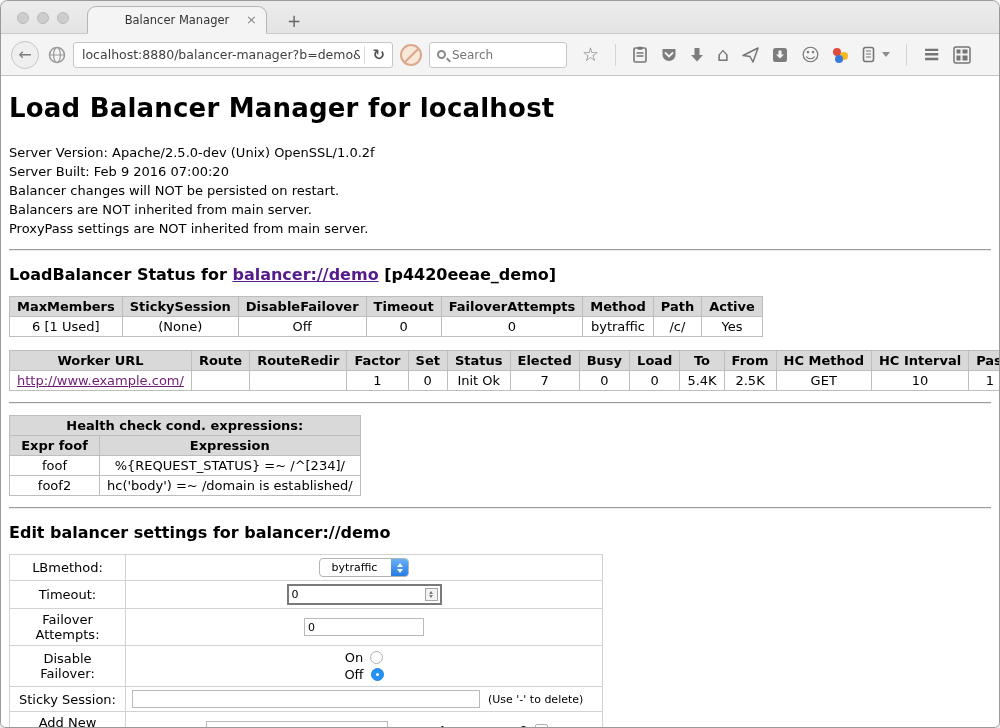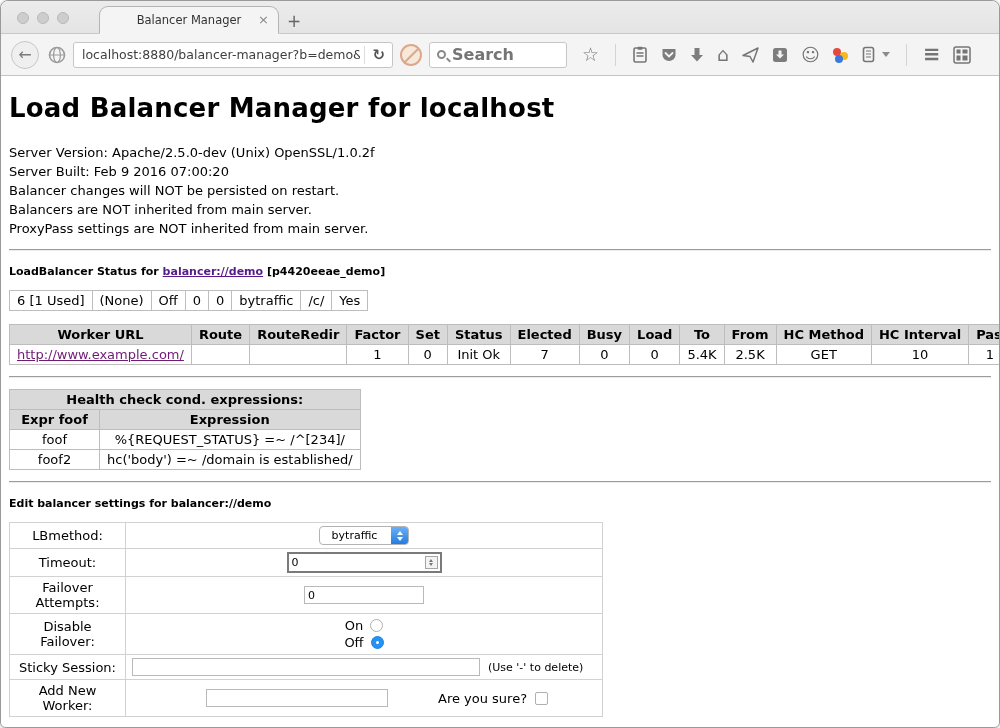--- a/index.html
+++ b/index.html
@@ -7,21 +7,21 @@
   body { font-family:"DejaVu Sans","Liberation Sans",sans-serif; width:1000px; height:728px; }
 
   .window { width:1000px; height:728px; border:1px solid #9a9a9a; border-radius:8px 8px 6px 6px;
             overflow:hidden; background:#fff; box-shadow:0 1px 4px rgba(0,0,0,.25); display:flex; flex-direction:column; }
 
   
   .tabbar { height:33px; background:linear-gradient(#ececec,#e4e4e4); border-bottom:1px solid #c9c9c9;
             position:relative; flex:0 0 auto; }
   .traffic { position:absolute; left:16px; top:11px; display:flex; gap:8px; }
   .traffic span { width:12px; height:12px; border-radius:50%; background:#cdcdcd; border:1px solid #b9b9b9; }
-  .tab { position:absolute; left:98px; bottom:-1px; width:180px; height:28px; background:#f4f4f4;
+  .tab { position:absolute; left:86px; bottom:-1px; width:180px; height:28px; background:#f4f4f4;
          border:1px solid #b4b4b4; border-bottom:1px solid #f4f4f4; border-radius:9px 9px 0 0;
          display:flex; align-items:center; justify-content:center; gap:8px; font-size:11.5px; color:#333; }
   .tab .close { position:absolute; right:9px; top:5px; color:#888; font-size:13px; cursor:default; }
   .newtab { position:absolute; left:280px; bottom:2px; color:#666; font-size:17px; padding:0 6px; }
 
   
   .toolbar { height:42px; background:#f4f4f4; border-bottom:1px solid #c4c4c4; display:flex;
              align-items:center; padding:0 10px; gap:7px; flex:0 0 auto; }
   .back-btn { width:28px; height:28px; border-radius:50%; border:1px solid #c6c6c6; background:#efefef;
               color:#7a7a7a; font-size:16px; display:flex; align-items:center; justify-content:center; }
@@ -33,40 +33,40 @@
   .reload { color:#555; font-size:15px; font-weight:bold; padding:0 3px; }
   .blocked { width:22px; height:22px; border-radius:50%; border:2px solid #dca78c; background:#f7e8d8;
              position:relative; flex:0 0 auto; }
   .blocked::after { content:""; position:absolute; left:-1px; top:9px; width:20px; height:2px;
                     background:#dca78c; transform:rotate(-45deg); }
   .searchbox { width:138px; height:26px; background:#fff; border:1px solid #c6c6c6; border-radius:3px;
                display:flex; align-items:center; padding:0 7px; gap:6px; }
   .mag { width:9px; height:9px; border:2px solid #8a8a8a; border-radius:50%; position:relative; flex:0 0 auto; }
   .mag::after { content:""; position:absolute; left:7px; top:7px; width:5px; height:2px; background:#8a8a8a;
                 transform:rotate(45deg); }
-  .searchbox input { border:none; outline:none; width:100%; font-size:16px; color:#444;
-                     font-family:"DejaVu Sans",sans-serif; background:transparent;font-weight:bold; }
+  .searchbox input { border:none; outline:none; width:100%; font-size:12px; color:#444;
+                     font-family:"DejaVu Sans",sans-serif; background:transparent; }
   .iconstrip { display:flex; align-items:center; gap:13px; margin-left:8px; color:#757575; }
   .gicon { font-size:17px; color:#757575; line-height:1; }
   .svgicon { display:flex; }
   .colordots { position:relative; width:16px; height:16px; }
   .colordots i { position:absolute; width:8px; height:8px; border-radius:50%; }
   .colordots .d1 { background:#e3493c; left:0; top:1px; }
   .colordots .d2 { background:#f6b71f; left:7px; top:5px; }
   .colordots .d3 { background:#3a78df; left:2px; top:8px; }
   .caret { width:0; height:0; border-left:4px solid transparent; border-right:4px solid transparent;
            border-top:5px solid #8b8b8b; margin-left:-6px; }
   .tbsep { width:1px; height:22px; background:#d4d4d4; margin:0 3px; }
 
   
   .content { flex:1; background:#fff; padding:0 8px; overflow:hidden; font-size:13px; color:#000; }
   h1.pagetitle { font-size:26px; font-weight:bold; margin:17px 0 20px 0; letter-spacing:.2px; }
   .serverinfo div { font-size:13px; line-height:19px; }
   hr.rule { border:none; border-top:1px solid #9c9c9c; border-bottom:1px solid #ececec; margin:11px 0; }
-  h3.sect { font-size:11px; font-weight:bold; margin:14px 0 12px 0; }
+  h3.sect { font-size:16px; font-weight:bold; margin:14px 0 12px 0; }
   a.plink { color:#551a8b; text-decoration:underline; font-weight:bold; }
   a.cell-link { color:#701a75; }
 
   table.data { border-collapse:collapse; font-size:13px; }
   table.data th, table.data td { border:1px solid #bdbdbd; padding:2px 7px; text-align:center; white-space:nowrap; }
   table.data th { background:#d9d9d9; font-weight:bold; }
   table.data { border:1px solid #949494; }
   td.al, th.al { text-align:left; }
   .tgap { height:13px; }
 
@@ -207,20 +207,30 @@
       <div>Balancers are NOT inherited from main server.</div>
       <div>ProxyPass settings are NOT inherited from main server.</div>
     </div>
 
     <hr class="rule">
 
     <h3 class="sect"><span>LoadBalancer Status for </span><a class="plink" href="#">balancer://demo</a><span> [p4420eeae_demo]</span></h3>
 
     <table class="data">
       <tbody>
+          <tr>
+        <th>MaxMembers</th>
+        <th>StickySession</th>
+        <th>DisableFailover</th>
+        <th>Timeout</th>
+        <th>FailoverAttempts</th>
+        <th>Method</th>
+        <th>Path</th>
+        <th>Active</th>
+      </tr>
       <tr>
         <td>6 [1 Used]</td>
         <td>(None)</td>
         <td>Off</td>
         <td>0</td>
         <td>0</td>
         <td>bytraffic</td>
         <td>/c/</td>
         <td>Yes</td>
       </tr>

